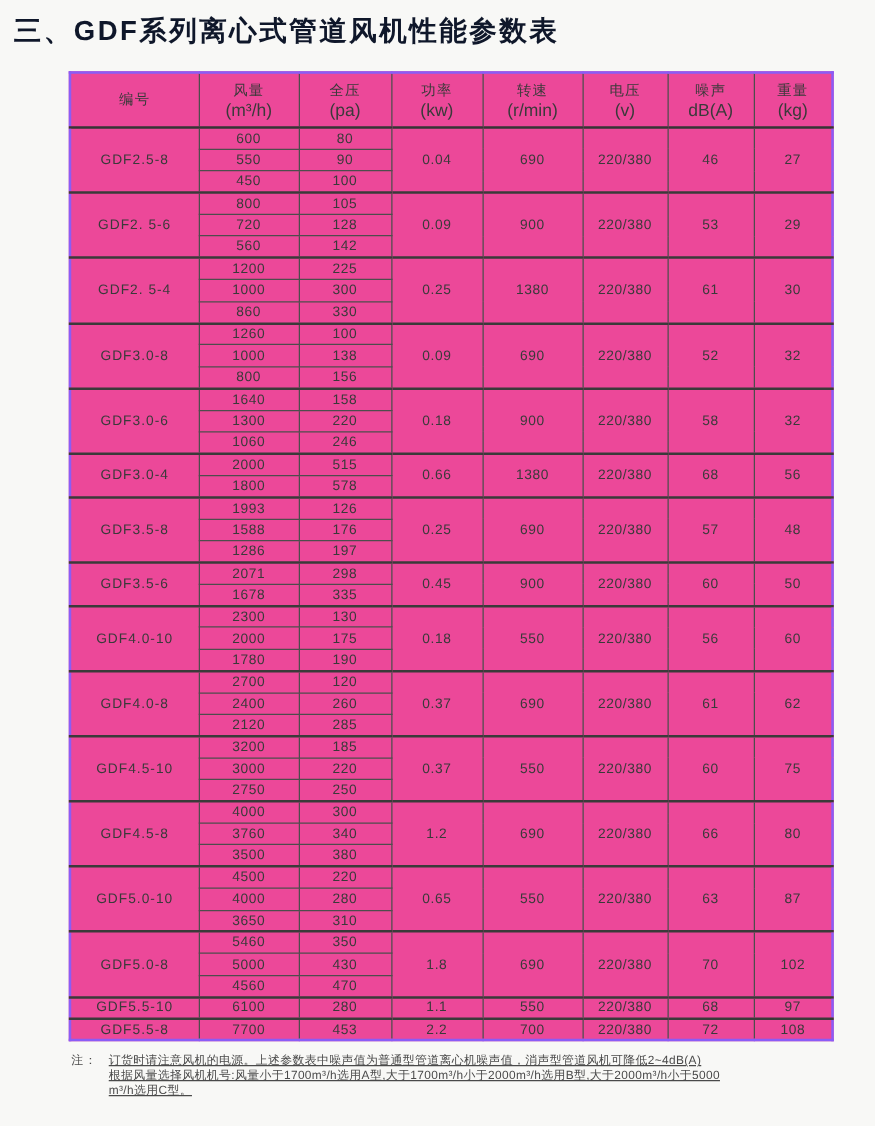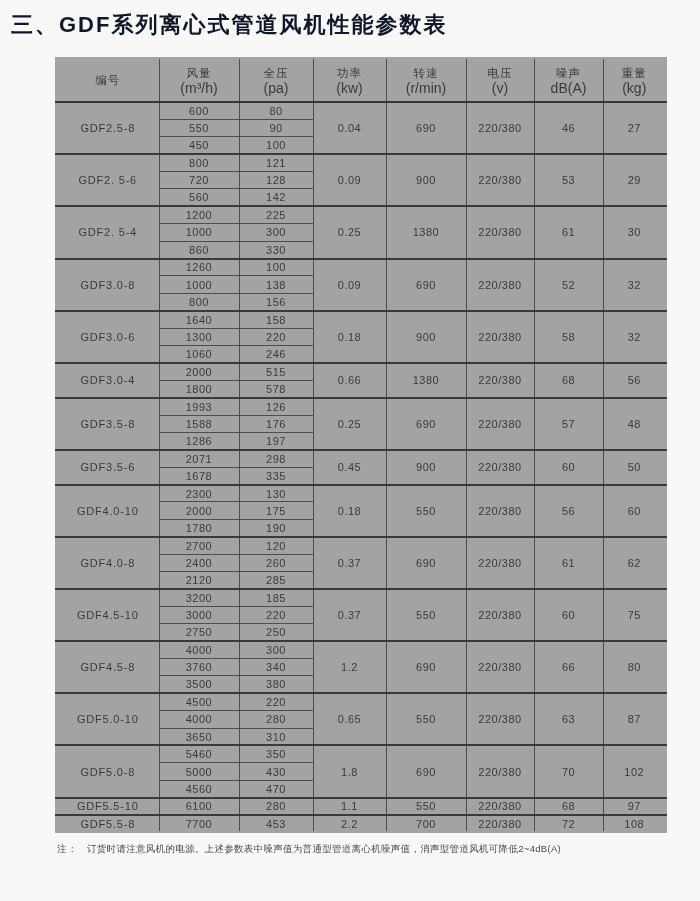--- a/index.html
+++ b/index.html
@@ -20,22 +20,22 @@
     letter-spacing: 2px;
     color: #0f172a;
     font-family: "Liberation Sans", "DejaVu Sans", sans-serif;
   }
 
   table.spec {
     margin: 17px 0 0 55px;
     width: 610px;
     table-layout: fixed;
     border-collapse: collapse;
-    background: #a3a3a3;
-    border: 2px solid #a3a3a3;
+    background: #ec4899;
+    border: 2px solid #8b5cf6;
   }
   table.spec th, table.spec td {
     border: 1px solid #4d4d4d;
     text-align: center;
     vertical-align: middle;
     padding: 0 2px;
     color: #3a3a3a;
     overflow: hidden;
     white-space: nowrap;
   }
@@ -67,20 +67,21 @@
     flex: 0 0 auto;
     margin-right: 9px;
     letter-spacing: 1px;
   }
   .note-text { flex: 1 1 auto; }
   .note-line {
     font-size: 9.5px;
     line-height: 12px;
     letter-spacing: 0.3px;
     white-space: nowrap;
+    text-decoration: underline;
   }
 </style>
 </head>
 <body>
 
 <div class="page">
 
   <h1 class="title">三、GDF系列离心式管道风机性能参数表</h1>
 
   <table class="spec">
@@ -144,21 +145,21 @@
           <td>550</td>
           <td>90</td>
         </tr>
         <tr>
           <td>450</td>
           <td>100</td>
         </tr>
         <tr class="grp">
           <td rowspan="3" class="model">GDF2. 5-6</td>
           <td>800</td>
-          <td>121</td>
+          <td>105</td>
           <td rowspan="3">0.09</td>
           <td rowspan="3">900</td>
           <td rowspan="3">220/380</td>
           <td rowspan="3">53</td>
           <td rowspan="3">29</td>
         </tr>
         <tr>
           <td>720</td>
           <td>128</td>
         </tr>
@@ -394,16 +395,18 @@
           <td>72</td>
           <td>108</td>
         </tr>
       </tbody>
   </table>
 
   <div class="note">
     <span class="note-label">注：</span>
     <div class="note-text" id="note-text">
         <div class="note-line">订货时请注意风机的电源。上述参数表中噪声值为普通型管道离心机噪声值，消声型管道风机可降低2~4dB(A)</div>
+        <div class="note-line">根据风量选择风机机号:风量小于1700m³/h选用A型,大于1700m³/h小于2000m³/h选用B型,大于2000m³/h小于5000</div>
+        <div class="note-line">m³/h选用C型。</div>
       </div>
   </div>
 
 </div>
 
 </body></html>

